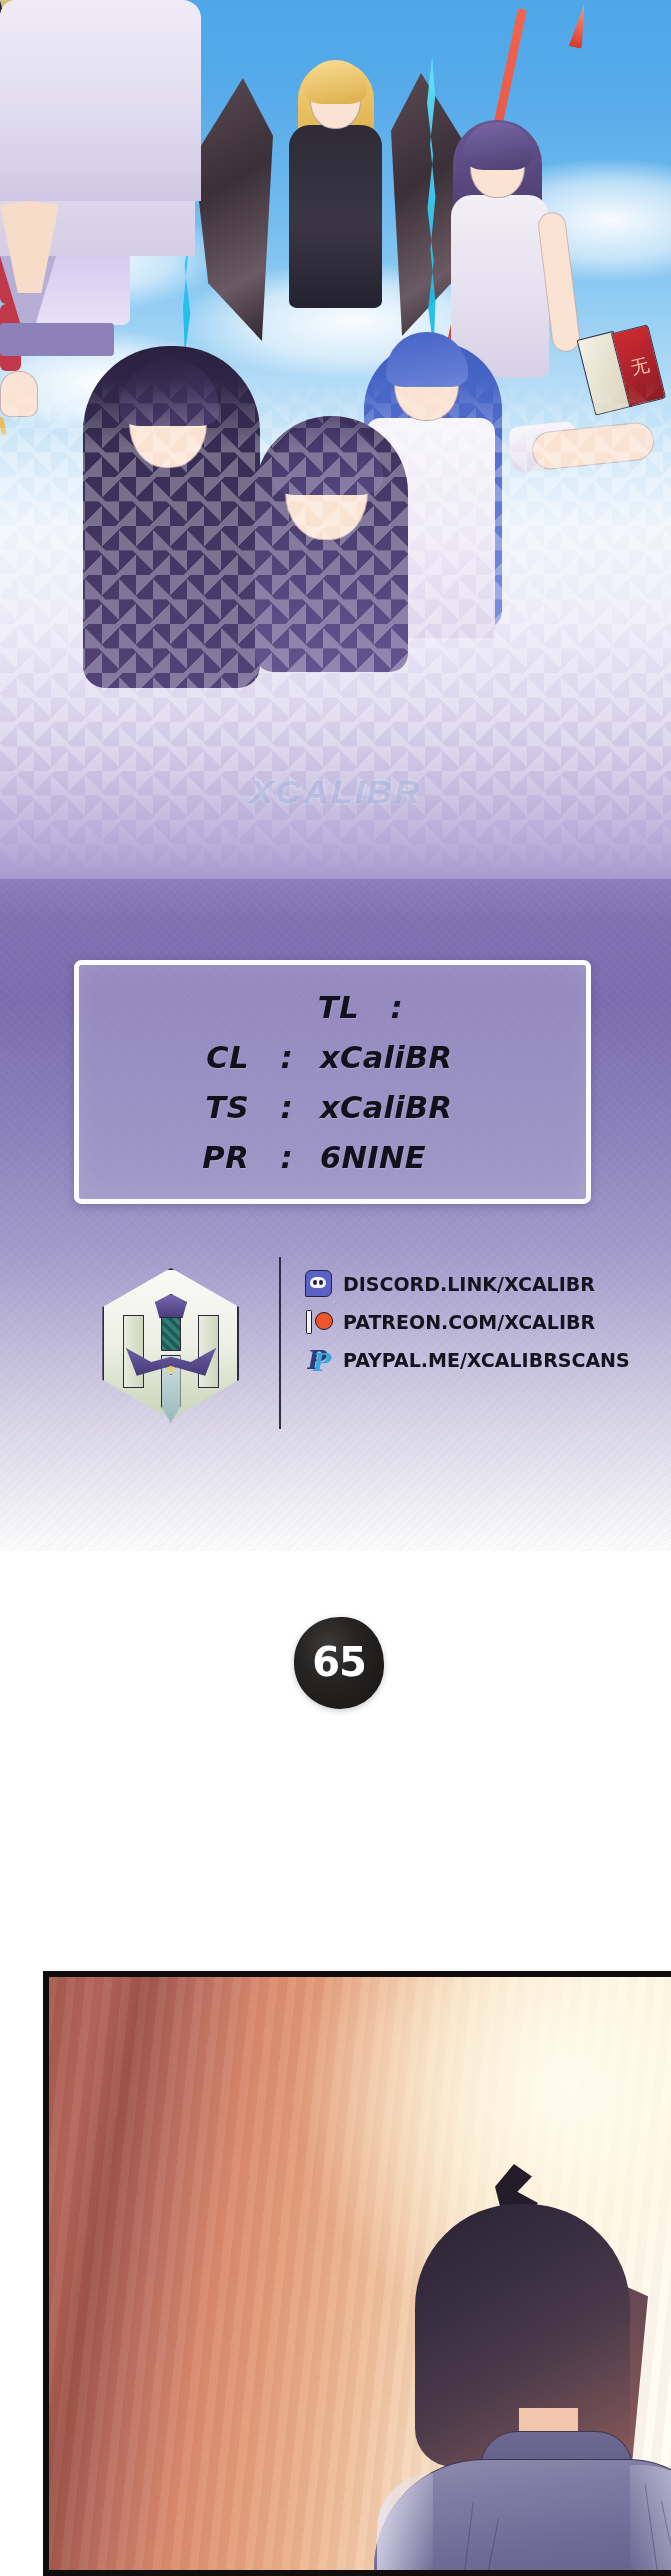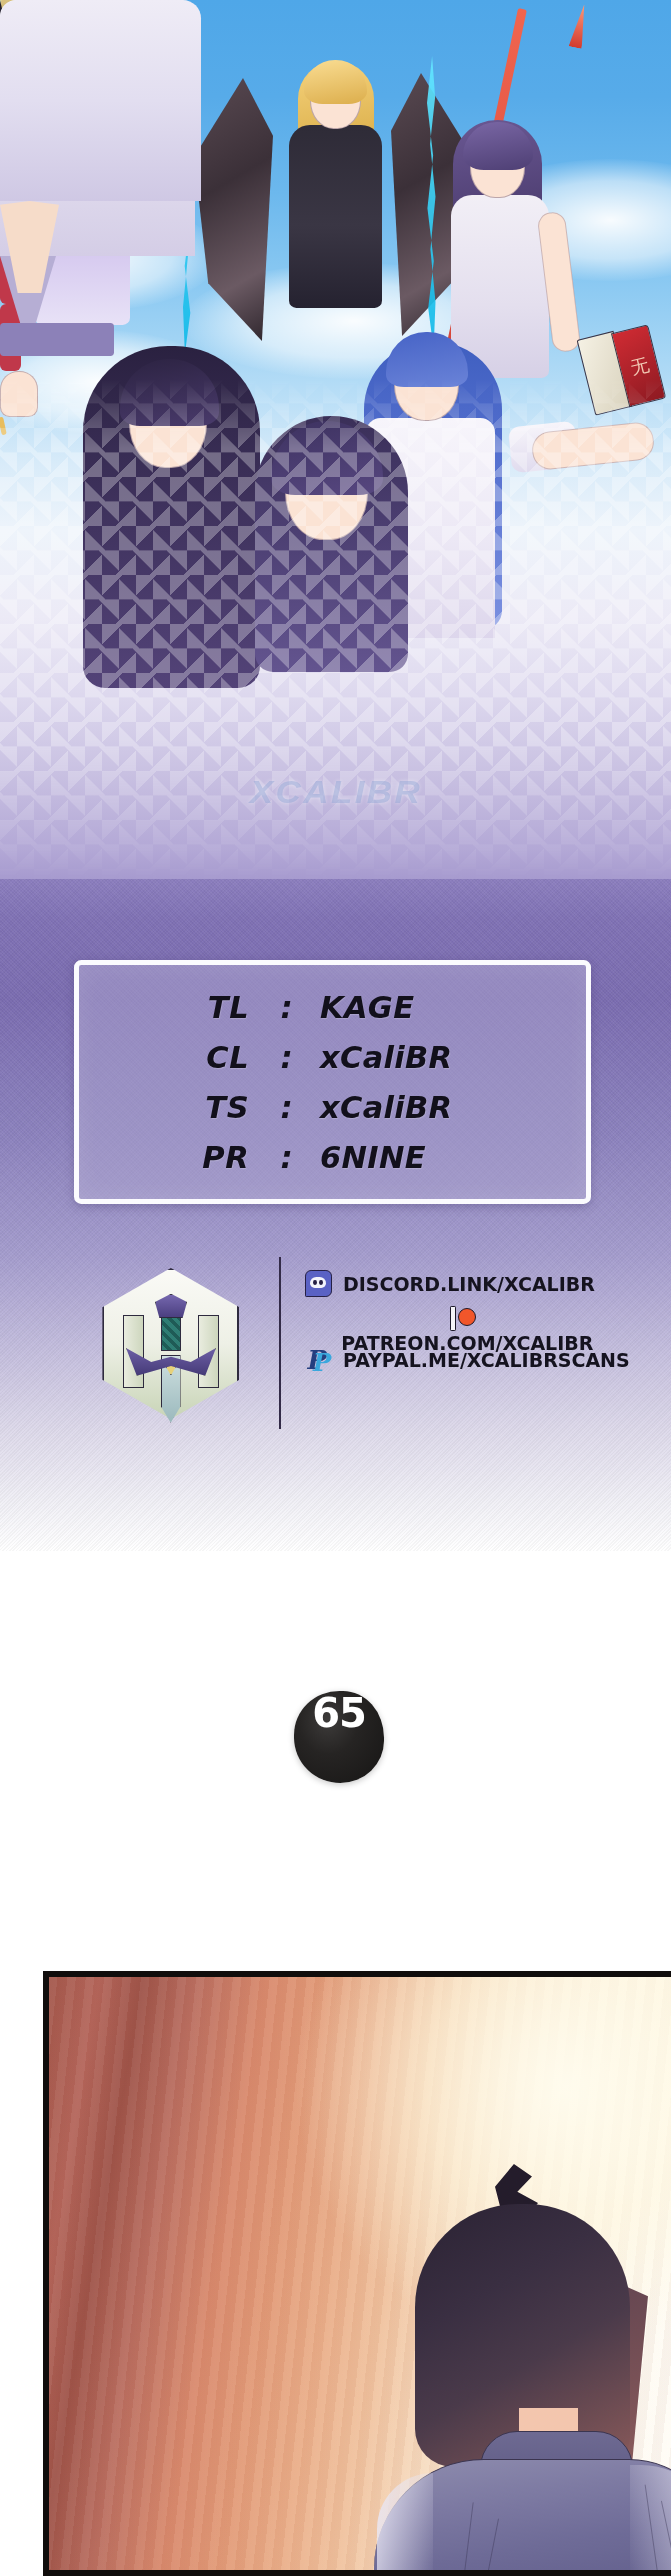--- a/index.html
+++ b/index.html
@@ -245,24 +245,24 @@
   .dc-eye.l{left:3.1px;} .dc-eye.r{left:9.2px;}
   
   .ic-pt-bar{position:absolute;left:1.2px;top:1.2px;width:6.1px;height:24.4px;background:#f4f4f7;border:1.8px solid #1d1a2a;border-radius:1.2px;}
   .ic-pt-dot{position:absolute;left:9.8px;top:3.1px;width:18.3px;height:18.3px;background:#f1562a;border:1.8px solid #1d1a2a;border-radius:50%;}
   
   .ic-pp1{position:absolute;left:2.4px;top:0.6px;font-size:26px;line-height:26px;color:#243e7f;font-family:"DejaVu Serif",serif;font-weight:bold;font-style:italic;}
   .ic-pp2{position:absolute;left:8px;top:4.3px;font-size:24.4px;line-height:24.4px;color:#3aa7dd;font-family:"DejaVu Serif",serif;font-weight:bold;font-style:italic;}
 
   
   .chapter{
-    position:absolute;left:294px;top:1691px;width:90px;height:92px;
+    position:absolute;left:294px;top:1617px;width:90px;height:92px;
     background:radial-gradient(ellipse at 38% 32%, #3d3b3a 0%, #262423 38%, #161514 100%);
     border-radius:52% 47% 50% 53% / 49% 52% 47% 51%;
-    display:flex;align-items:flex-start;justify-content:center;
+    display:flex;align-items:center;justify-content:center;
     box-shadow:0 1.8px 6.1px rgba(0,0,0,.22);
   }
   .chapter span{
     font-family:"DejaVu Sans","Liberation Sans",sans-serif;
     font-size:40px;font-weight:bold;color:#ffffff;letter-spacing:-1.2px;
     transform:translateY(-1.2px);
   }
 
   
   .panel{
@@ -423,21 +423,20 @@
   </div>
 
   <div class="watermark">XCALIBR</div>
 
   <div class="credits">
     <div class="credits-inner">
 
       <div class="crow">
         <div class="crole">TL</div>
         <div class="ccolon">:</div>
-        <div class="cname">KAGE</div>
       </div>
 
       <div class="crow">
         <div class="crole">CL</div>
         <div class="ccolon">:</div>
         <div class="cname">xCaliBR</div>
       </div>
 
       <div class="crow">
         <div class="crole">TS</div>
@@ -476,21 +475,21 @@
         <span class="lico">
           <span class="ic-dc" style="position:absolute;inset:0;"></span>
           <span class="dc-face">
             <span class="dc-eye l"></span>
               <span class="dc-eye r"></span>
           </span>
         </span>
         <span class="ltext">DISCORD.LINK/XCALIBR</span>
       </a>
 
-      <a class="link-row" style="text-decoration:none;flex-direction:column;">
+      <a class="link-row" style="text-decoration:none;">
         <span class="lico">
           <span class="ic-pt-bar"></span>
           <span class="ic-pt-dot"></span>
         </span>
         <span class="ltext">PATREON.COM/XCALIBR</span>
       </a>
 
       <a class="link-row" style="text-decoration:none;">
         <span class="lico">
           <span class="ic-pp1">P</span>

